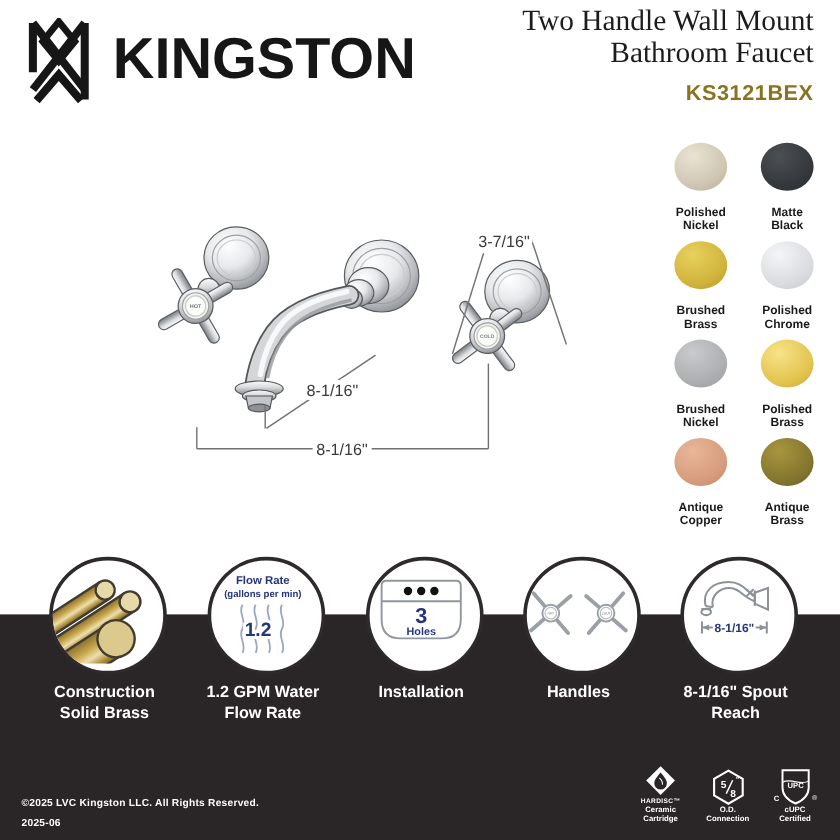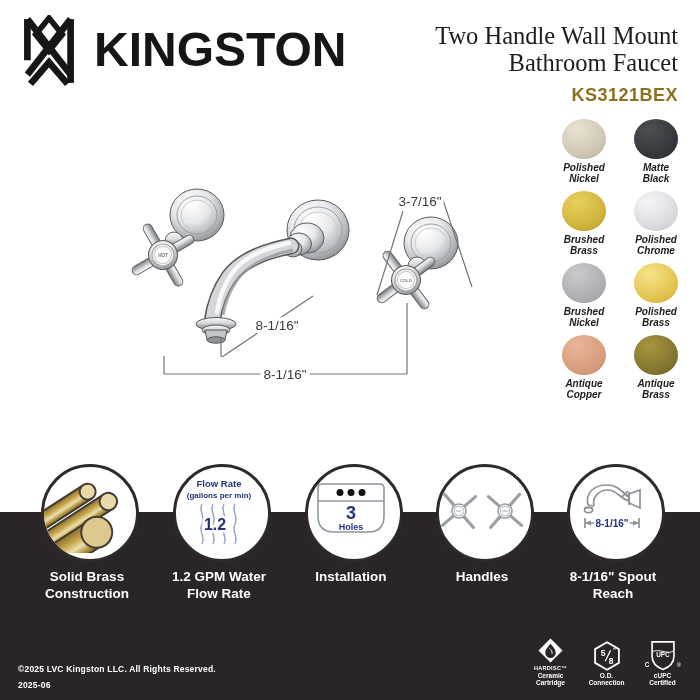--- a/index.html
+++ b/index.html
@@ -4,31 +4,31 @@
 <style>
   html,body{margin:0;padding:0;background:#fff;}
   .page{position:relative;width:700px;height:700px;background:#fff;overflow:hidden;
         font-family:"Liberation Sans",sans-serif;color:var(--ink,#161616);}
   svg{display:block;}
 
   
   .logo-mark{position:absolute;left:21px;top:15px;}
   .brand{position:absolute;left:94px;top:25px;font-size:48px;line-height:50px;
          font-weight:700;letter-spacing:0px;color:#161616;}
-  .title-block{position:absolute;right:22px;top:22px;text-align:right;}
+  .title-block{position:absolute;right:22px;top:4px;text-align:right;}
   .title-line{font-family:"Liberation Serif",serif;font-size:24.5px;line-height:27px;color:#1c1c1c;}
   .model{margin-top:9px;font-size:18px;font-weight:700;letter-spacing:.5px;color:var(--gold,#8a7220);}
 
   
   .finishes{position:absolute;left:553px;top:119px;width:134px;display:grid;
             grid-template-columns:62px 62px;column-gap:10px;row-gap:7px;}
   .finish{width:62px;text-align:center;}
   .swatch{width:44px;height:40px;margin:0 auto;border-radius:50%;
           background:radial-gradient(120% 115% at 35% 28%, var(--hi) 0%, var(--mid) 55%, var(--edge) 100%);}
-  .finish-label{margin-top:3px;font-size:10px;font-weight:700;line-height:11px;color:#1a1a1a;font-style:italic;}
+  .finish-label{margin-top:13px;font-size:10px;font-weight:700;line-height:11px;color:#1a1a1a;}
 
   
   .band{position:absolute;left:0;top:512px;width:700px;height:188px;background:var(--band,#2a2526);}
   .fcircle{position:absolute;top:464px;width:92px;height:92px;background:#fff;
            border:3px solid #2e292a;border-radius:50%;overflow:hidden;}
   .flabel{position:absolute;top:569px;width:160px;text-align:center;color:#fff;
           font-weight:700;font-size:13.5px;line-height:16.5px;}
 
   
   .copyright{position:absolute;left:18px;top:664px;font-size:8.5px;font-weight:700;color:#fff;letter-spacing:.2px;}
@@ -236,22 +236,22 @@
         <rect x="-52" y="-23" width="62" height="16" fill="url(#gold)"></rect>
         <ellipse cx="10.5" cy="-15" rx="8" ry="8" fill="#e7d9a8"></ellipse>
         <rect x="-52" y="-4" width="74" height="17" fill="url(#gold)"></rect>
         <ellipse cx="22.5" cy="4.5" rx="8.7" ry="8.7" fill="#e7d9a8"></ellipse>
         <rect x="-52" y="10" width="48" height="28" fill="url(#gold)"></rect>
         <circle cx="-4" cy="24" r="15.5" fill="#dcc98e"></circle>
       </g>
     </svg>
   </div>
   <div class="flabel" style="left:7px;">
-    <div>Solid Brass</div>
-      <div>Construction</div>
+    <div>Construction</div>
+      <div>Solid Brass</div>
   </div>
 
   <div class="fcircle" style="left:173px;">
     <svg width="86" height="86" viewBox="-43 -43 86 86">
       <g fill="none" stroke="#9aa6c6" stroke-width="1.5">
         <path d="M -17,-6 c -4,7 4,13 0,20 c -4,7 4,13 0,20"></path>
         <path d="M -6,-6 c -4,7 4,13 0,20 c -4,7 4,13 0,20"></path>
         <path d="M 5,-6 c -4,7 4,13 0,20 c -4,7 4,13 0,20"></path>
         <path d="M 16,-6 c -4,7 4,13 0,20 c -4,7 4,13 0,20"></path>
       </g>

